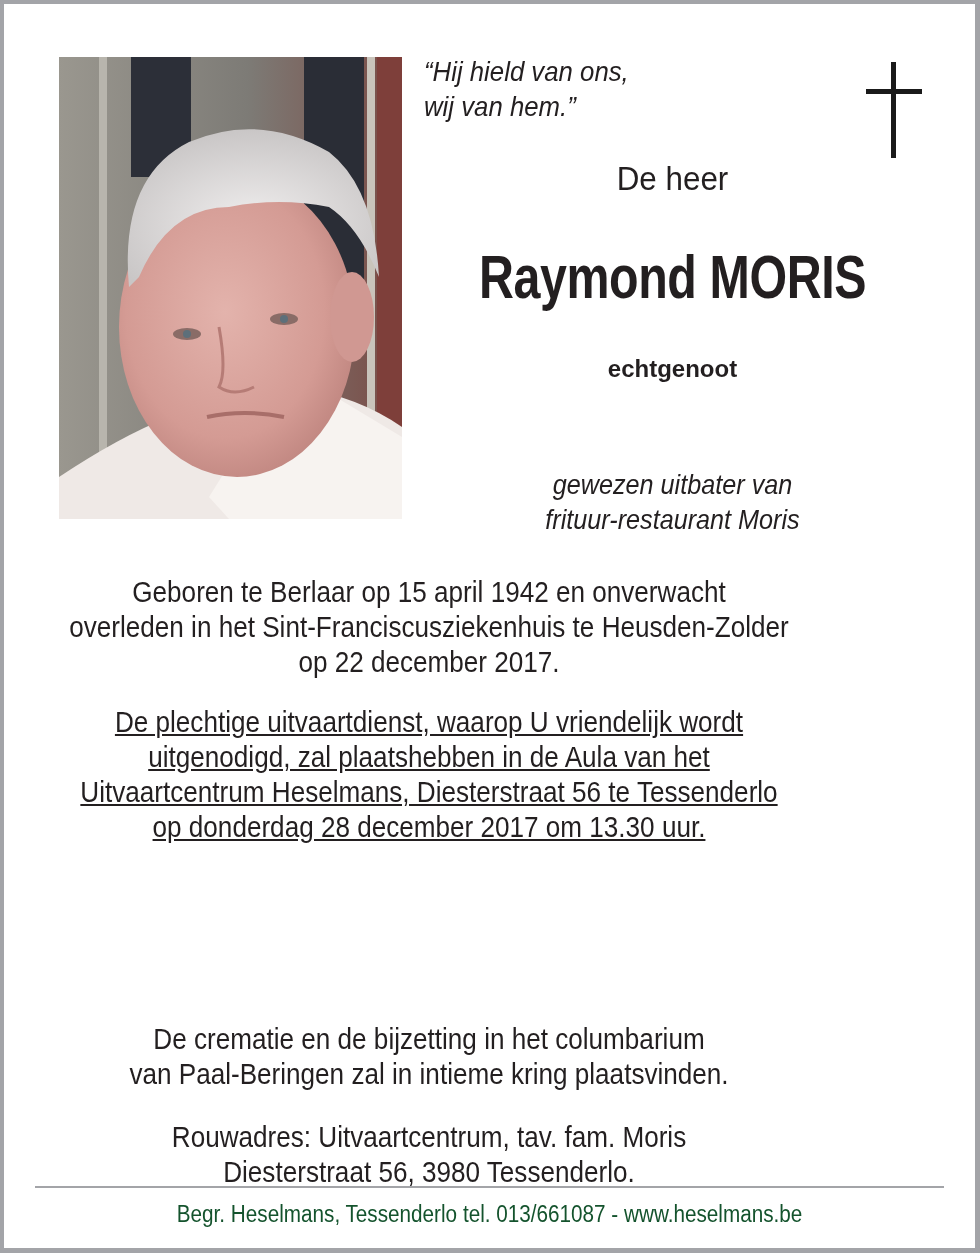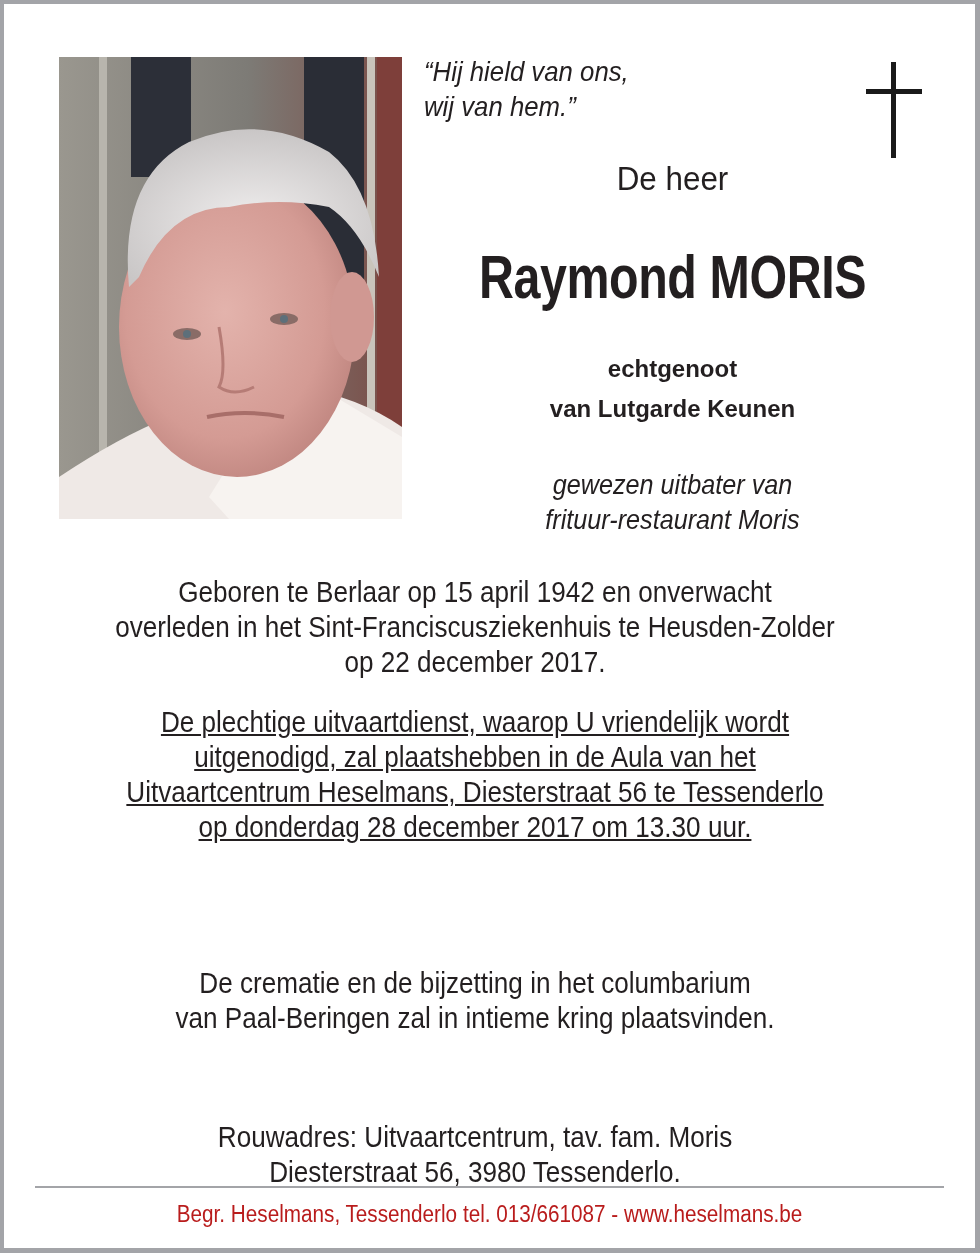--- a/index.html
+++ b/index.html
@@ -58,44 +58,43 @@
     .occupation {
       top: 463px; font-size: 28px; line-height: 35px; font-style: italic;
       transform: scaleX(0.9);
     }
     .body-block {
       position: absolute;
       left: 0; width: 850px;
       text-align: center;
       font-size: 29px;
       line-height: 35px;
-      padding-left: 46px;
     }
     .body-block .line {
       white-space: nowrap;
       display: block;
       transform: scaleX(0.9);
     }
     .p1 { top: 571px; }
     .p2 { top: 701px; text-decoration: underline; }
     .p3 { top: 877px; }
-    .p4 { top: 962px; }
+    .p4 { top: 1018px; }
     .p5 { top: 1116px; }
     .divider {
       position: absolute;
       left: 31px; top: 1182px;
       width: 909px; height: 2px;
       background: #a3a4a8;
     }
     .footer {
       position: absolute;
       left: 0; top: 1196px; width: 971px;
       text-align: center;
       font-size: 23px; line-height: 28px;
-      color: #b91c1c;
+      color: #14532d;
     }
     .footer span { display: inline-block; transform: scaleX(0.9); white-space: nowrap; }
   </style>
 </head>
 <body>
 
 <div class="card">
 
   <div class="photo" title="Portrait of Raymond Moris, white-haired man in light striped shirt">
     <svg viewBox="0 0 343 462" preserveAspectRatio="none">
@@ -144,21 +143,20 @@
     <div class="v"></div>
     <div class="h"></div>
   </div>
 
   <div class="center-col title-prefix">De heer</div>
 
   <div class="center-col name">Raymond MORIS</div>
 
   <div class="center-col spouse">
     <div>echtgenoot</div>
-    <div>van Lutgarde Keunen</div>
   </div>
 
   <div class="center-col occupation">
     <div>gewezen uitbater van</div>
     <div>frituur-restaurant Moris</div>
   </div>
 
   <div class="body-block p1">
     <span class="line">Geboren te Berlaar op 15 april 1942 en onverwacht</span>
     <span class="line">overleden in het Sint-Franciscusziekenhuis te Heusden-Zolder</span>

